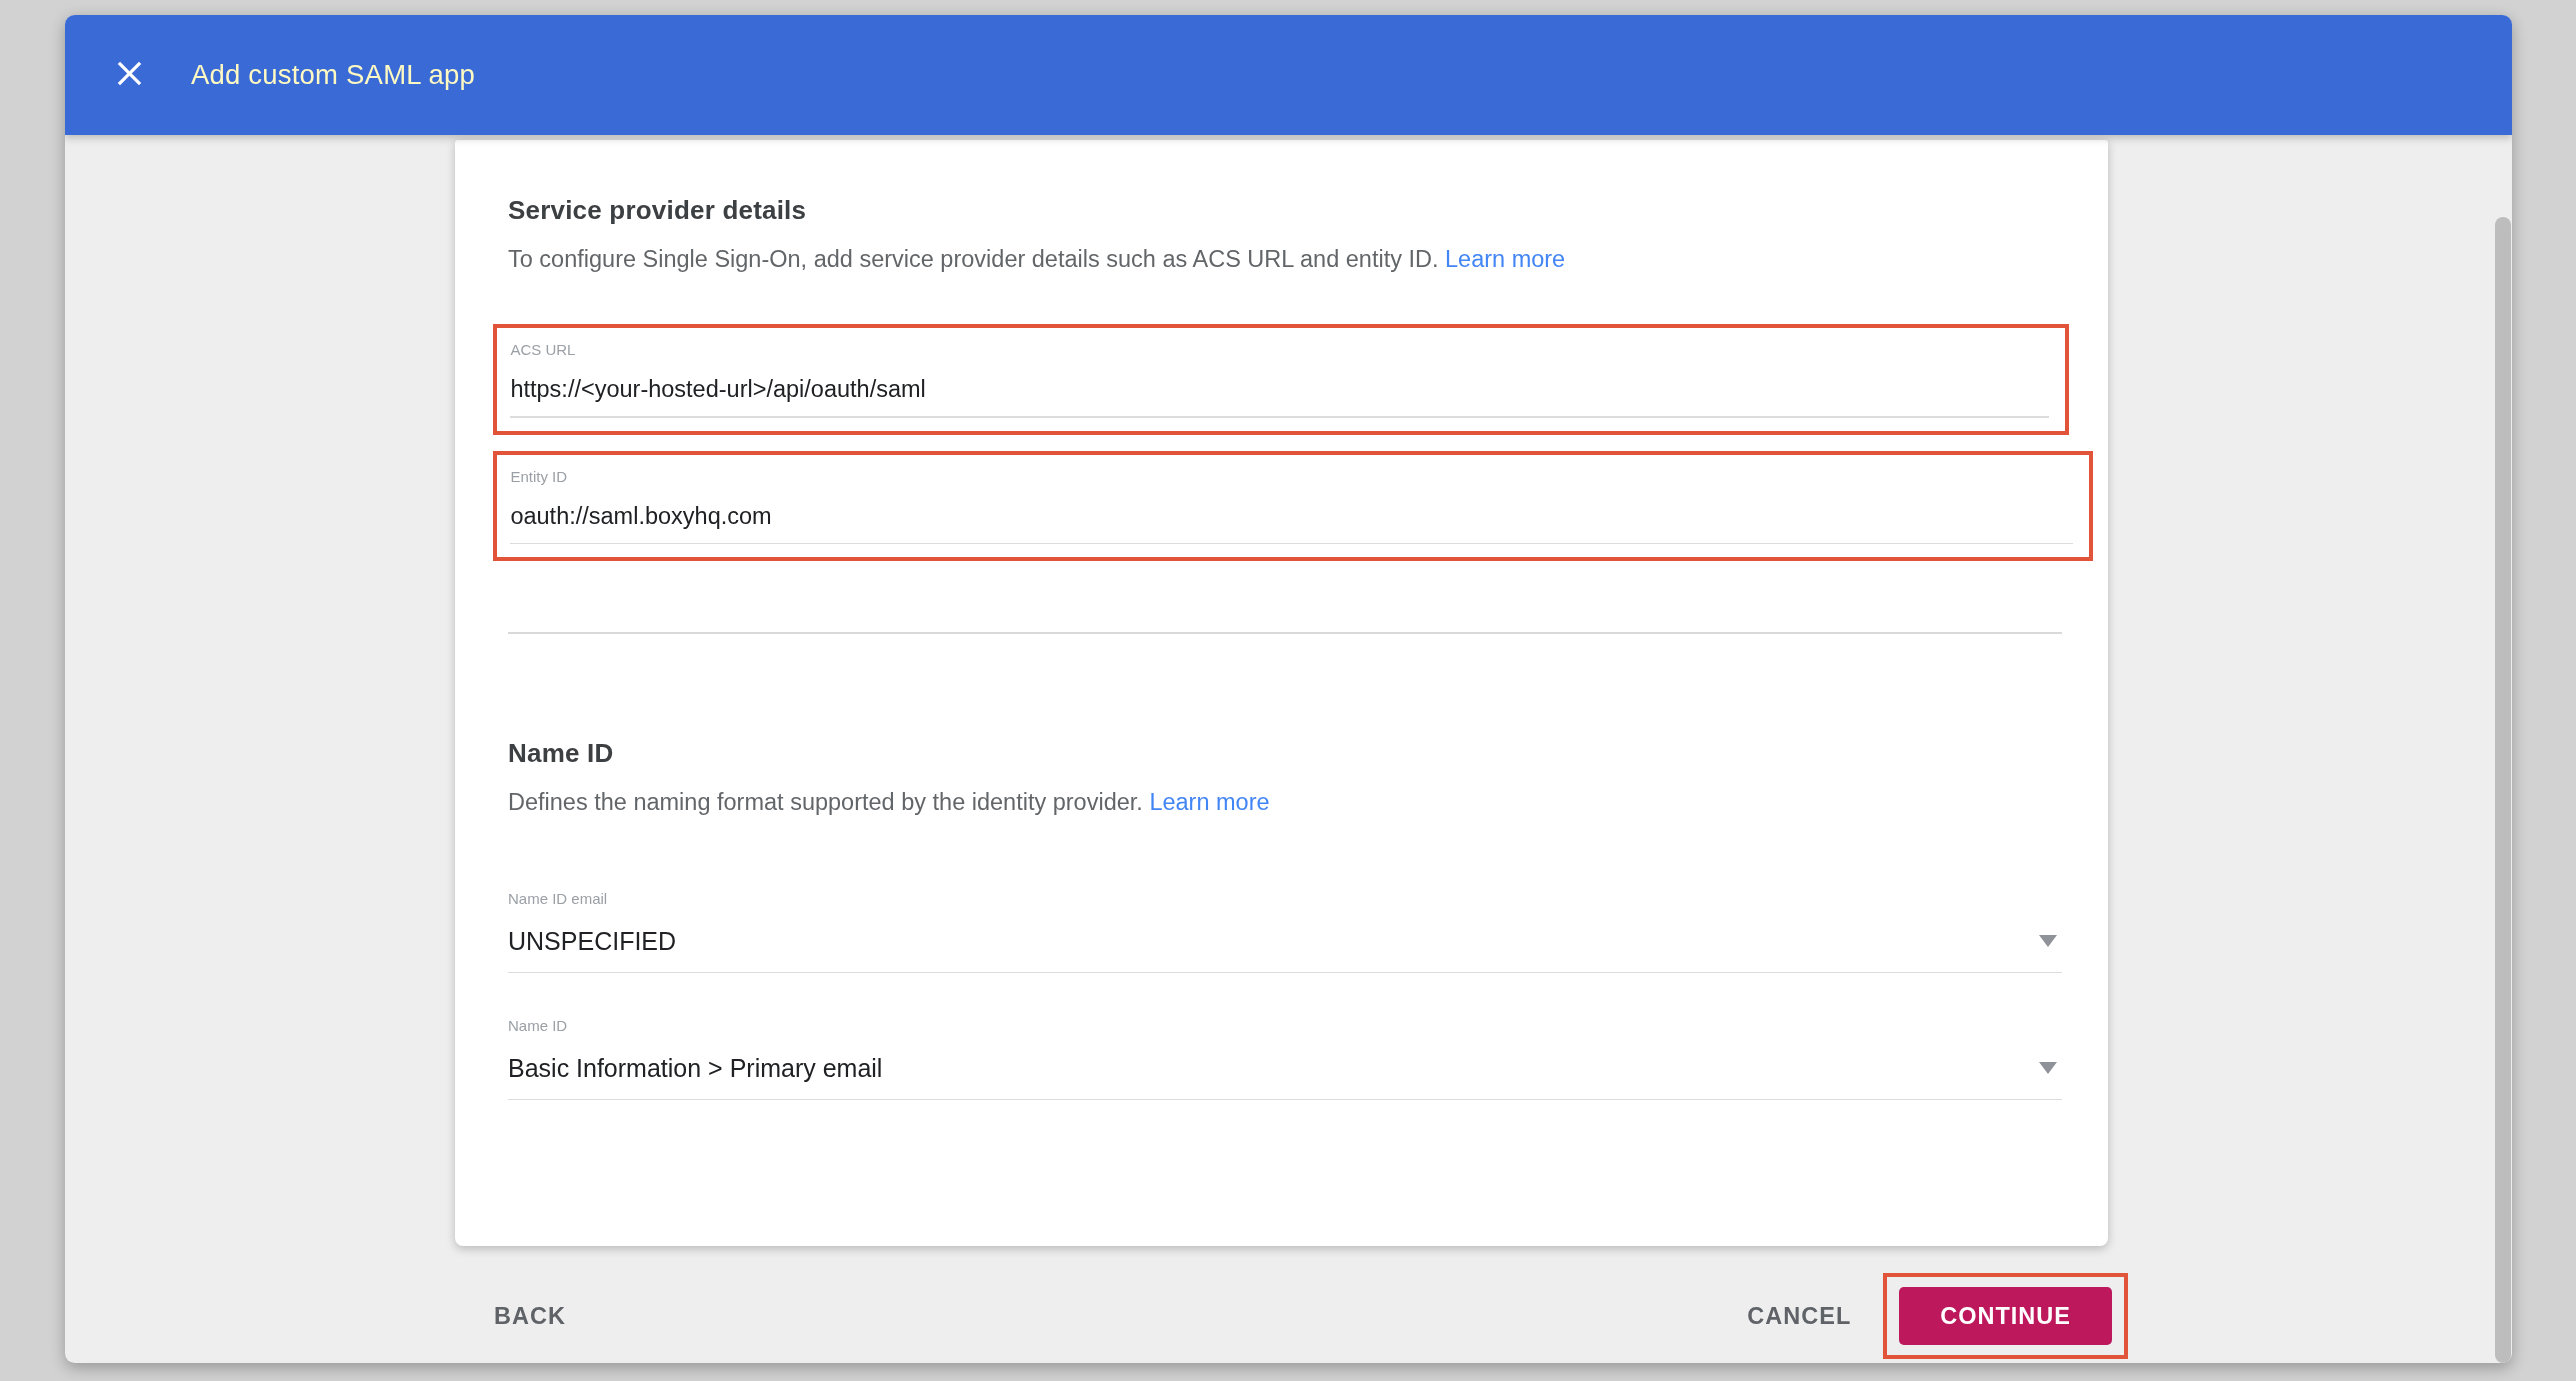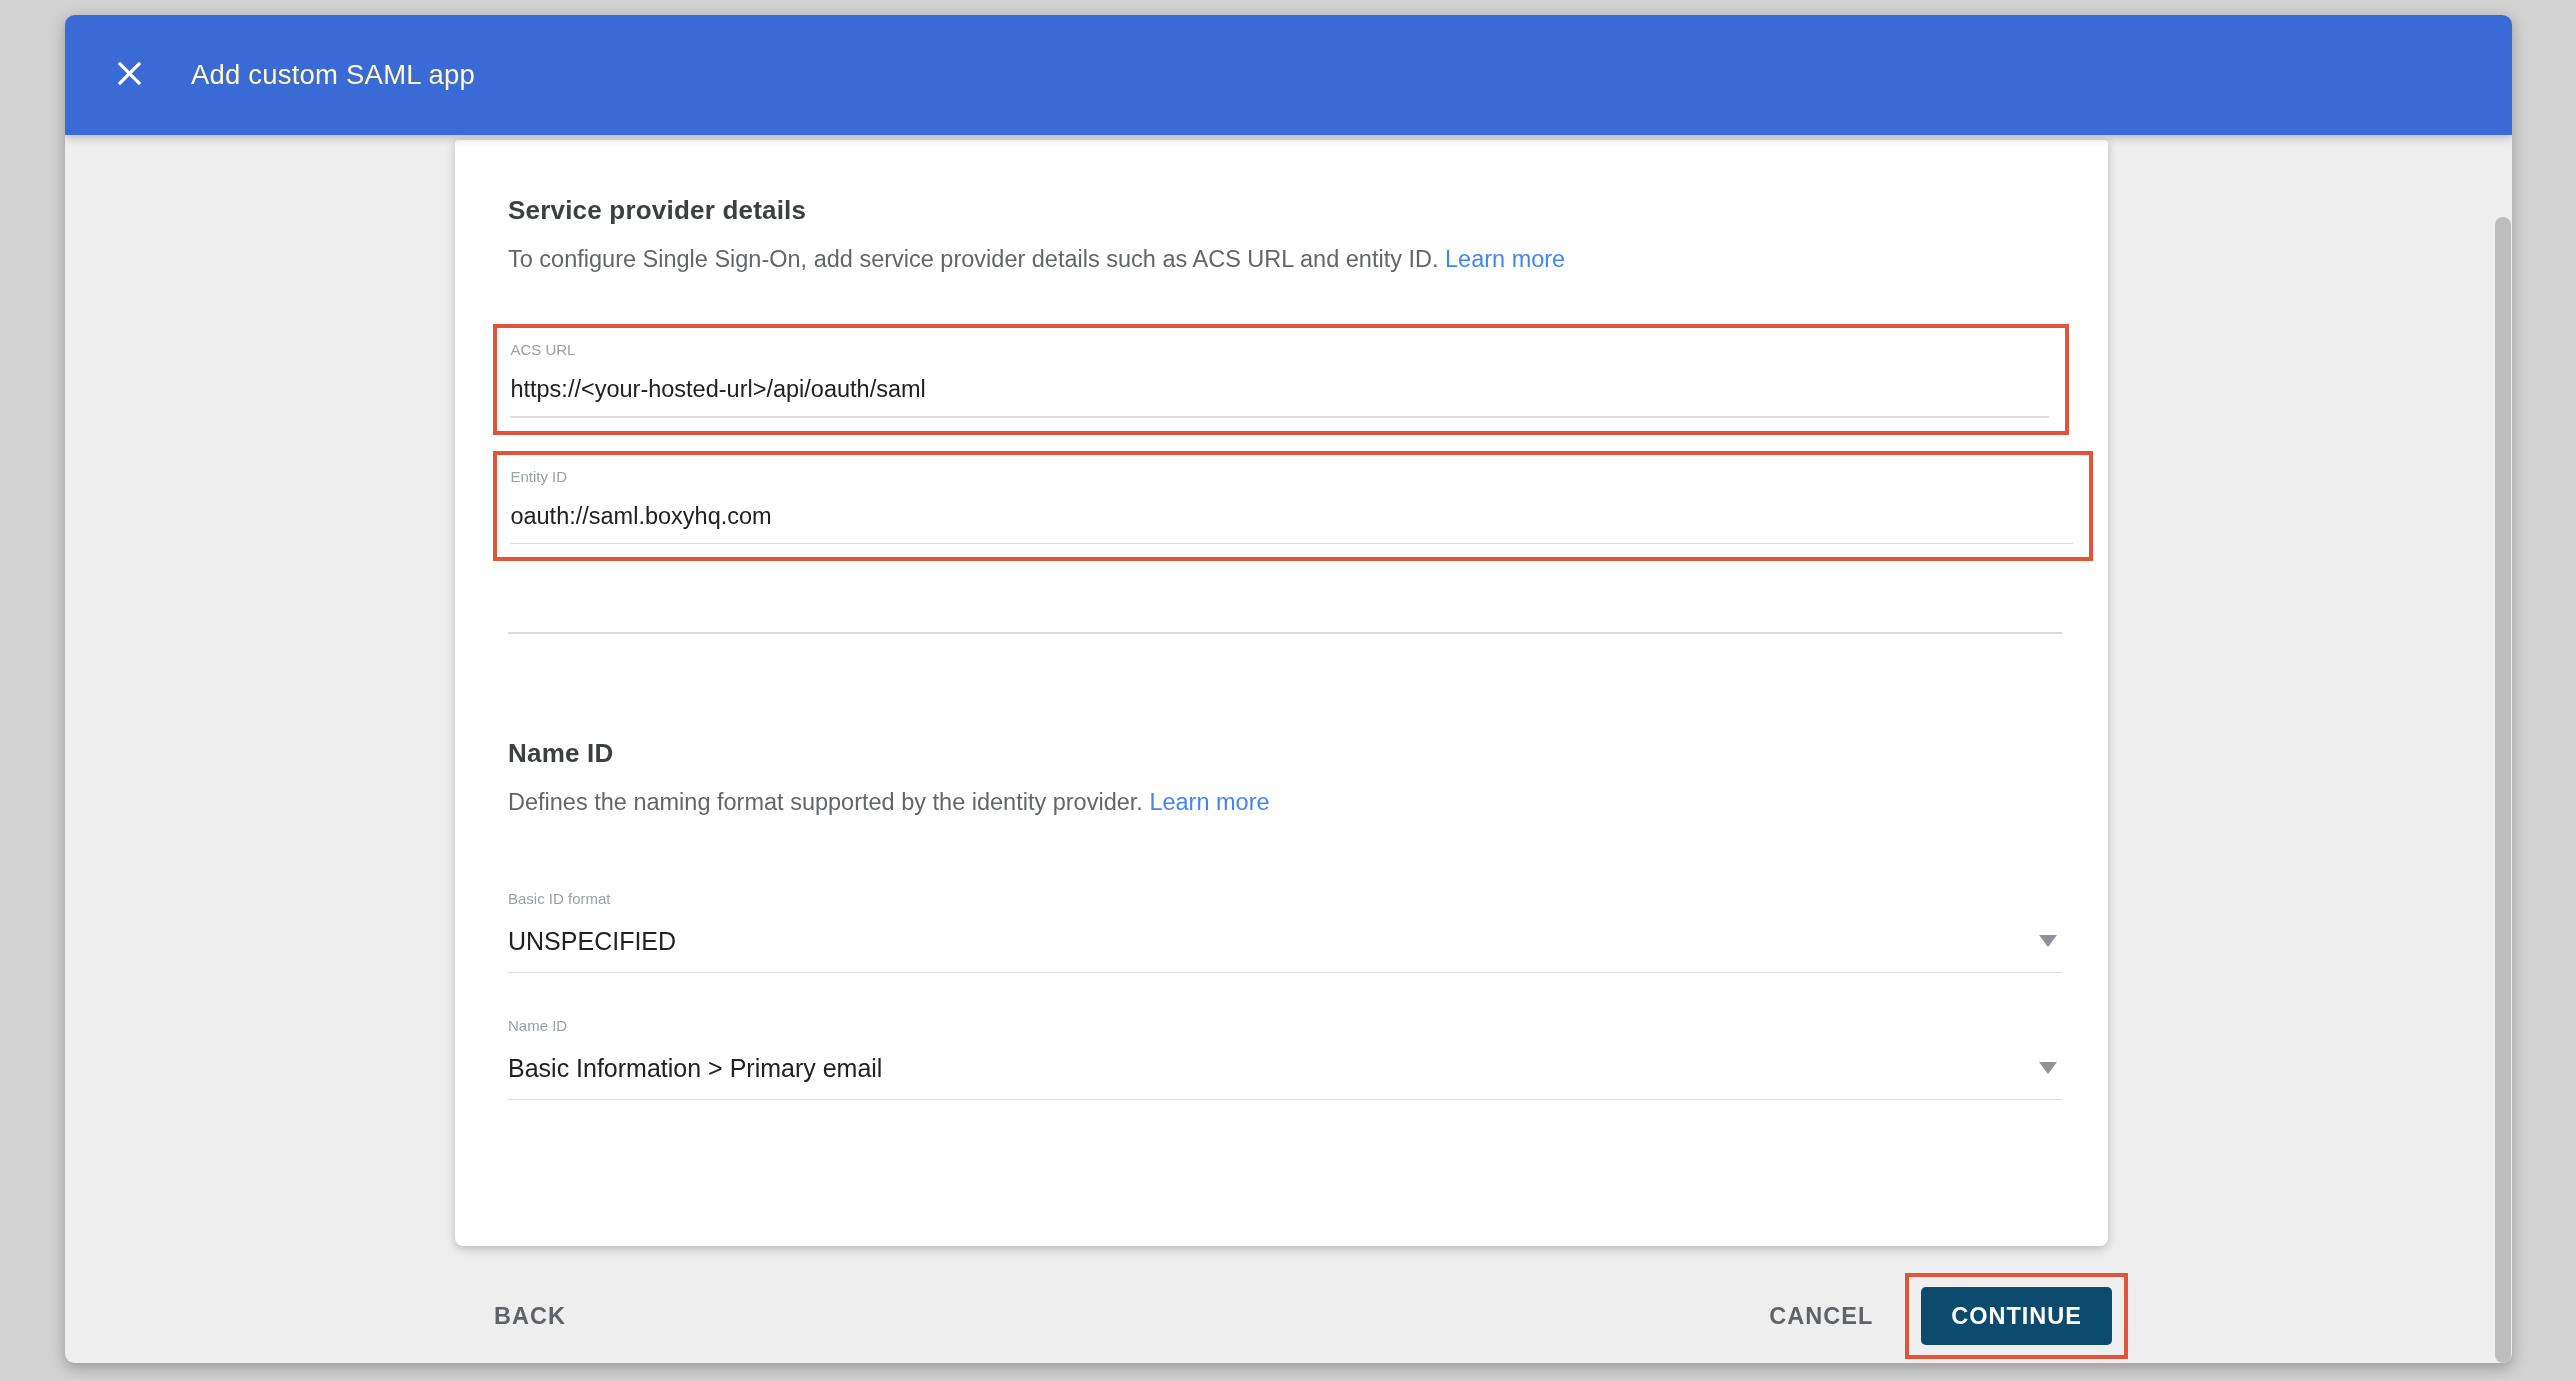--- a/index.html
+++ b/index.html
@@ -67,21 +67,21 @@
     padding:24px 384px 0 429px;
   }
   .text-btn{
     border:none;background:transparent;font-family:"Liberation Sans",sans-serif;
     font-size:23.5px;font-weight:700;color:#5f6368;letter-spacing:1px;cursor:pointer;padding:0;
   }
   .footer-right{display:flex;align-items:center;}
   .cancel-btn{margin-right:32px;}
   .continue-wrap{border:4.9px solid #e2543a;padding:9.7px 12px;background:transparent;}
   .continue-btn{
-    height:58px;padding:0 30px;background:#0c4a6e;border:none;border-radius:4.9px;
+    height:58px;padding:0 41px;background:#be185d;border:none;border-radius:4.9px;
     color:#ffffff;font-family:"Liberation Sans",sans-serif;font-size:23.5px;font-weight:700;
     letter-spacing:1px;cursor:pointer;display:flex;align-items:center;
   }
   .scroll-thumb{
     position:absolute;right:0.8px;top:202px;width:16px;height:1146px;
     background:#bdbdbd;border-radius:8px;z-index:4;cursor:pointer;
   }
 </style>
 </head>
 <body>
@@ -127,21 +127,21 @@
         <div class="start-field">
           <div class="start-underline"></div>
         </div>
 
 
         <div class="section-heading nameid-heading">Name ID</div>
 
         <div class="section-desc"><span>Defines the naming format supported by the identity provider. </span><span class="learn-more">Learn more</span></div>
 
         <div class="dd">
-          <div class="fld-label">Basic ID format</div>
+          <div class="fld-label">Name ID email</div>
           <div class="dd-row">
             <div class="dd-value">UNSPECIFIED</div>
             <div class="caret"></div>
           </div>
           <div class="dd-underline"></div>
         </div>
 
         <div class="dd">
           <div class="fld-label">Name ID</div>
           <div class="dd-row">

